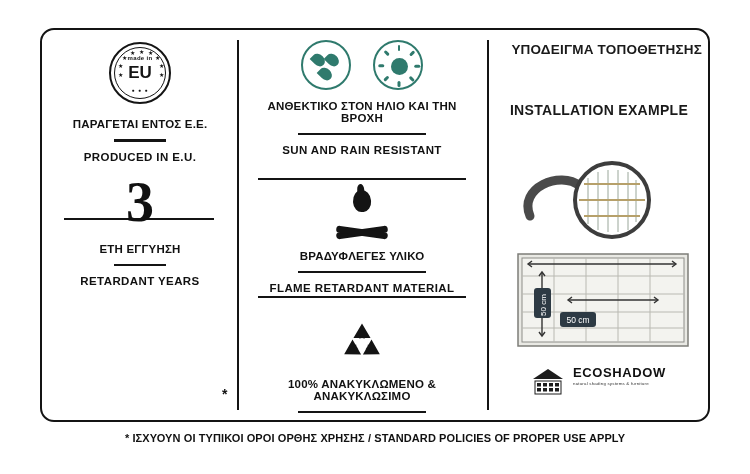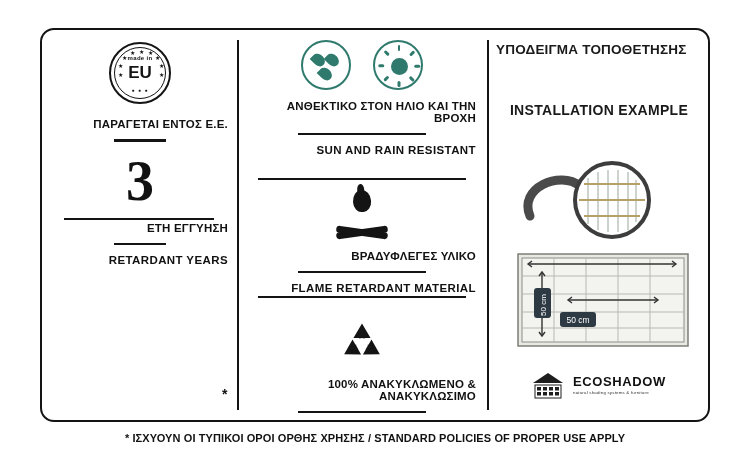--- a/index.html
+++ b/index.html
@@ -47,21 +47,21 @@
   .hline {
     position: absolute;
     height: 1.5px;
     background: #141414;
   }
   .hline.h1 { left: 258px; top: 178px; width: 208px; }
   .hline.h2 { left: 258px; top: 296px; width: 208px; }
   .hline.left1 { left: 64px; top: 218px; width: 150px; }
 
   
-  .center { text-align: right; }
+  .center { text-align: center; }
   .gr {
     font-size: 11.5px;
     font-weight: 700;
     letter-spacing: 0.2px;
     color: #111;
   }
   .en {
     font-size: 11.5px;
     font-weight: 700;
     letter-spacing: 0.4px;
@@ -265,21 +265,21 @@
   
   .col-right {
     position: absolute;
     left: 496px;
     top: 42px;
     width: 206px;
   }
   .title-gr {
     font-size: 13.5px;
     font-weight: 700;
-    text-align: left;
+    text-align: right;
     letter-spacing: 0.2px;
     margin-bottom: 10px;
   }
   .title-en {
     font-size: 14px;
     font-weight: 800;
     text-align: center;
     letter-spacing: 0.3px;
     margin-top: 45px;
   }
@@ -292,21 +292,21 @@
     height: 200px;
   }
 
   .logo-block {
     position: absolute;
     left: 530px;
     top: 366px;
     width: 156px;
     height: 38px;
     display: flex;
-    align-items: center;
+    align-items: flex-start;
     gap: 7px;
   }
   .logo-mark {
     width: 36px;
     height: 30px;
     position: relative;
     flex: none;
   }
   .logo-text {
     font-size: 13px;
@@ -373,20 +373,21 @@
         <span style="left:9px;top:31px;">★</span>
         <span style="left:50px;top:31px;">★</span>
       </div>
       <div class="made-in">made in</div>
       <div class="eu-text">EU</div>
       <div class="dots-bottom">● ● ●</div>
     </div>
 
     <div class="gr center">ΠΑΡΑΓΕΤΑΙ ΕΝΤΟΣ Ε.Ε.</div>
     <div class="rule"></div>
+    <div class="en center">PRODUCED IN E.U.</div>
 
     <div class="big-three">3</div>
     <div class="gr center" style="margin-top:12px;">ΕΤΗ ΕΓΓΥΗΣΗ</div>
     <div class="rule"></div>
     <div class="en center">RETARDANT YEARS</div>
   </div>
 
   <div class="col-mid">
 
     <div>

